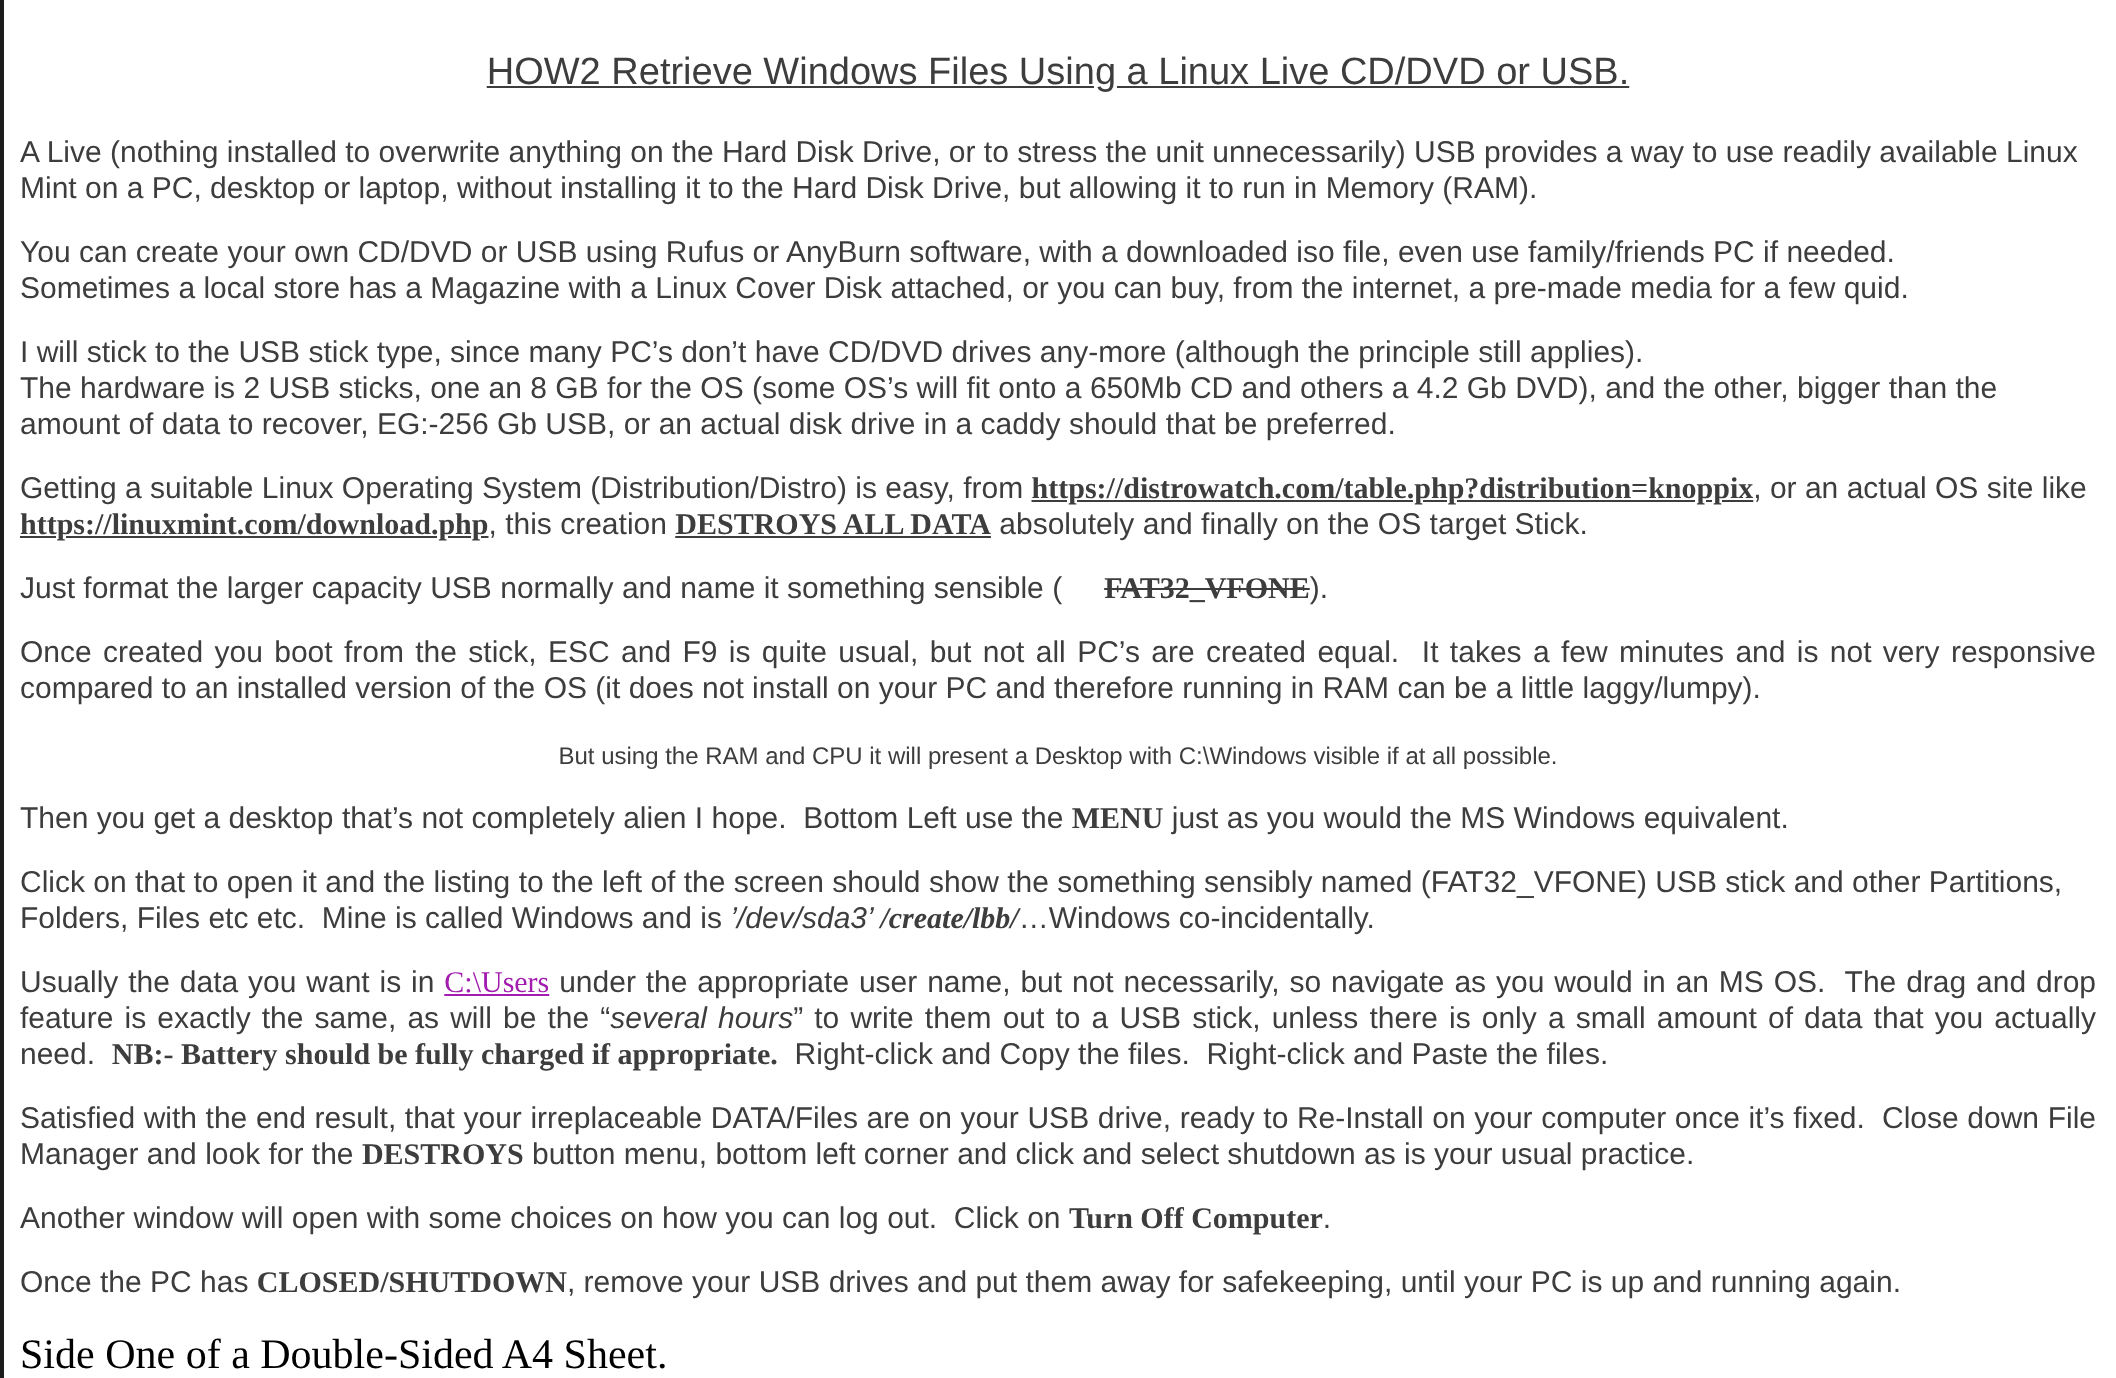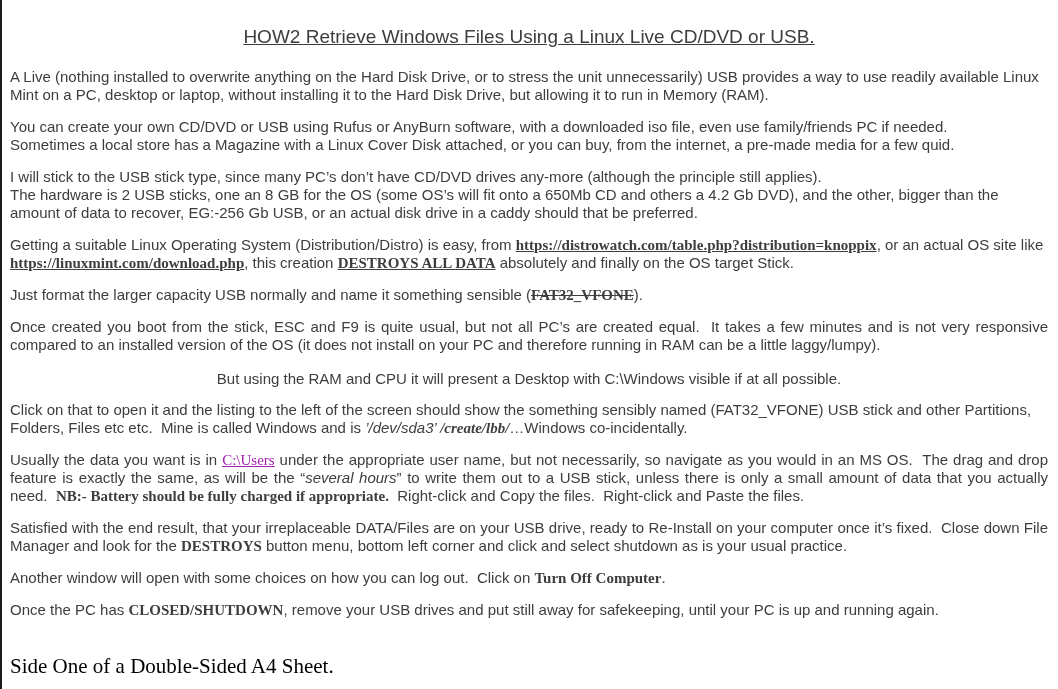--- a/index.html
+++ b/index.html
@@ -22,25 +22,25 @@
     color:#3d3d3d;
   }
   .content { flex:0 0 auto; }
   .para {
     font-size:15px; line-height:18px;
     margin:0 0 14px 0;
     color:#3d3d3d;
   }
   .para.center  { text-align:center; }
   .para.justify { text-align:justify; }
-  .para.large   { font-size:15px; line-height:21px; margin-bottom:12px; }
+  .para.large   { font-size:12px; line-height:21px; margin-bottom:12px; }
   .bold      { font-weight:700;font-family:Liberation Serif, serif; }
   .underline { text-decoration:underline; }
   .strike    { text-decoration:line-through; }
-  .bold.strike { text-decoration:line-through; }
+  .bold.strike { text-decoration:line-through;margin-left:21px; }
   .italic    { font-style:italic; }
   .serif     { font-family:"Liberation Serif", serif; }
   a.doc-link {
     color:#a21caf;
     font-family:"Liberation Serif", serif;
     text-decoration:underline;
     cursor:pointer;
   }
   .footer {
     margin-top:auto;
@@ -57,21 +57,22 @@
   <h1 class="title">HOW2 Retrieve Windows Files Using a Linux Live CD/DVD or USB.</h1>
 
   <div class="content" id="content">
       <p class="para left"><span>A Live (nothing installed to overwrite anything on the Hard Disk Drive, or to stress the unit unnecessarily) USB provides a way to use readily available Linux Mint on a PC, desktop or laptop, without installing it to the Hard Disk Drive, but allowing it to run in Memory (RAM).</span></p>
       <p class="para left"><span>You can create your own CD/DVD or USB using Rufus or AnyBurn software, with a downloaded iso file, even use family/friends PC if needed.</span><br><span>Sometimes a local store has a Magazine with a Linux Cover Disk attached, or you can buy, from the internet, a pre-made media for a few quid.</span></p>
       <p class="para left"><span>I will stick to the USB stick type, since many PC’s don’t have CD/DVD drives any-more (although the principle still applies).</span><br><span>The hardware is 2 USB sticks, one an 8 GB for the OS (some OS’s will fit onto a 650Mb CD and others a 4.2 Gb DVD), and the other, bigger than the amount of data to recover, EG:-256 Gb USB, or an actual disk drive in a caddy should that be preferred.</span></p>
       <p class="para left"><span>Getting a suitable Linux Operating System (Distribution/Distro) is easy, from </span><span class="bold underline">https://distrowatch.com/table.php?distribution=knoppix</span><span>, or an actual OS site like </span><span class="bold underline">https://linuxmint.com/download.php</span><span>, this creation </span><span class="bold underline">DESTROYS ALL DATA</span><span> absolutely and finally on the OS target Stick.</span></p>
       <p class="para left"><span>Just format the larger capacity USB normally and name it something sensible (</span><span class="bold strike">FAT32_VFONE</span><span>).</span></p>
       <p class="para justify"><span>Once created you boot from the stick, ESC and F9 is quite usual, but not all PC’s are created equal.&nbsp; It takes a few minutes and is not very responsive compared to an installed version of the OS (it does not install on your PC and therefore running in RAM can be a little laggy/lumpy).</span></p>
       <p class="para center large"><span>But using the RAM and CPU it will present a Desktop with C:\Windows visible if at all possible.</span></p>
+      <p class="para left"><span>Then you get a desktop that’s not completely alien I hope.&nbsp; Bottom Left use the </span><span class="bold">MENU</span><span> just as you would the MS Windows equivalent.</span></p>
       <p class="para left"><span>Click on that to open it and the listing to the left of the screen should show the something sensibly named (FAT32_VFONE) USB stick and other Partitions, Folders, Files etc etc.&nbsp; Mine is called Windows and is </span><span class="italic">’/dev/sda3’ </span><span class="bold italic">/create/lbb/</span><span>…Windows co-incidentally.</span></p>
       <p class="para justify"><span>Usually the data you want is in </span><a class="doc-link serif" href="#">C:\Users</a><span> under the appropriate user name, but not necessarily, so navigate as you would in an MS OS.&nbsp; The drag and drop feature is exactly the same, as will be the “</span><span class="italic">several hours</span><span>” to write them out to a USB stick, unless there is only a small amount of data that you actually need.&nbsp; </span><span class="bold">NB:- Battery should be fully charged if appropriate.</span><span>&nbsp; Right-click and Copy the files.&nbsp; Right-click and Paste the files.</span></p>
       <p class="para justify"><span>Satisfied with the end result, that your irreplaceable DATA/Files are on your USB drive, ready to Re-Install on your computer once it’s fixed.&nbsp; Close down File Manager and look for the </span><span class="bold">DESTROYS</span><span> button menu, bottom left corner and click and select shutdown as is your usual practice.</span></p>
       <p class="para left"><span>Another window will open with some choices on how you can log out.&nbsp; Click on </span><span class="bold">Turn Off Computer</span><span>.</span></p>
-      <p class="para left"><span>Once the PC has </span><span class="bold">CLOSED/SHUTDOWN</span><span>, remove your USB drives and put still away for safekeeping, until your PC is up and running again.</span></p>
+      <p class="para left"><span>Once the PC has </span><span class="bold">CLOSED/SHUTDOWN</span><span>, remove your USB drives and put them away for safekeeping, until your PC is up and running again.</span></p>
     </div>
 
   <div class="footer">Side One of a Double-Sided A4 Sheet.</div>
 </div>
 
 </body></html>

